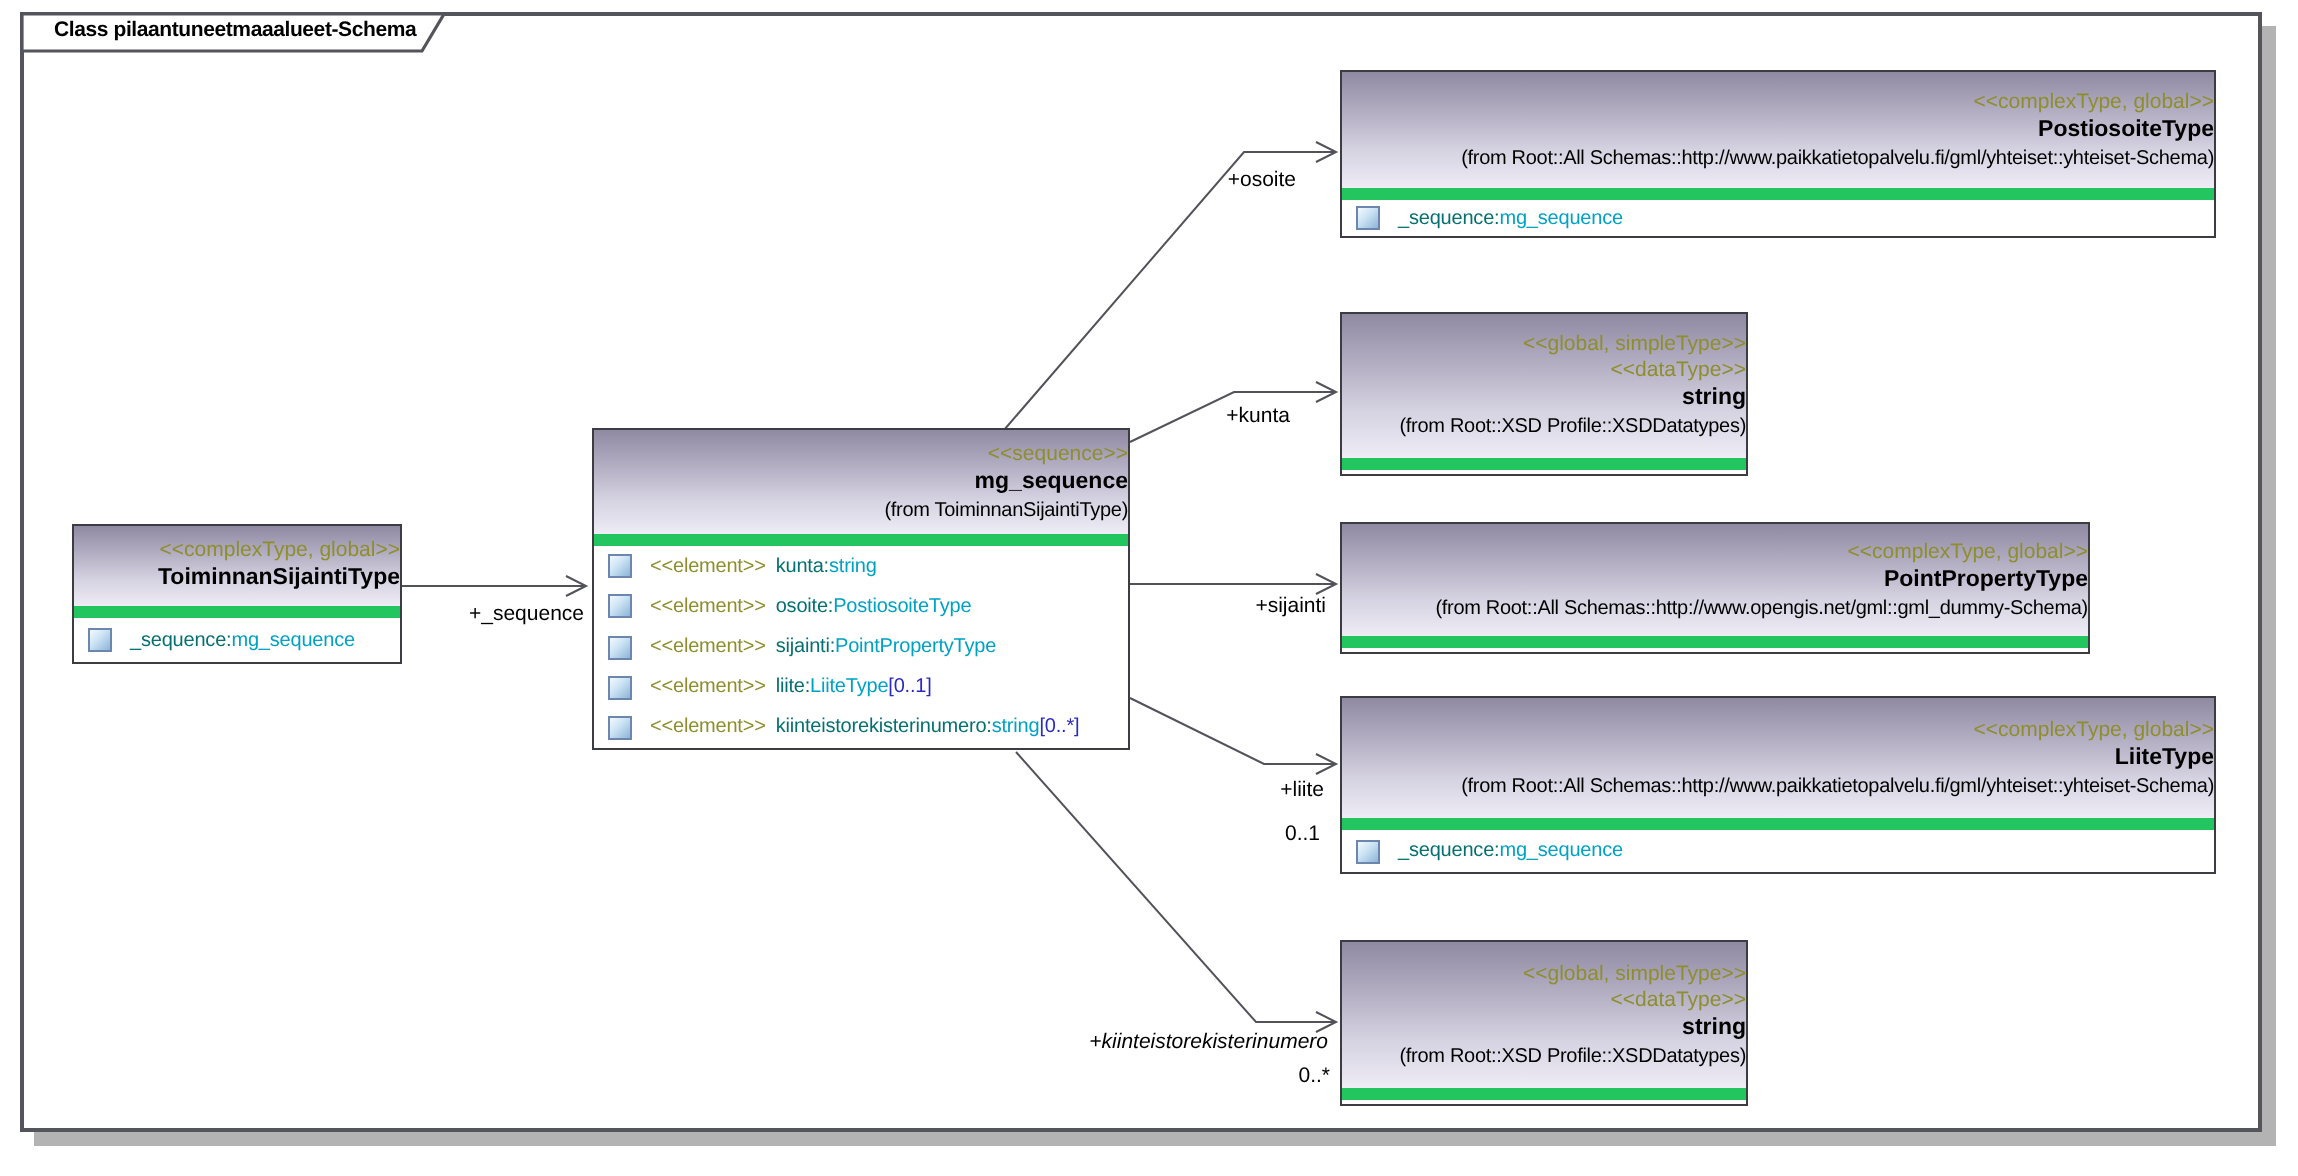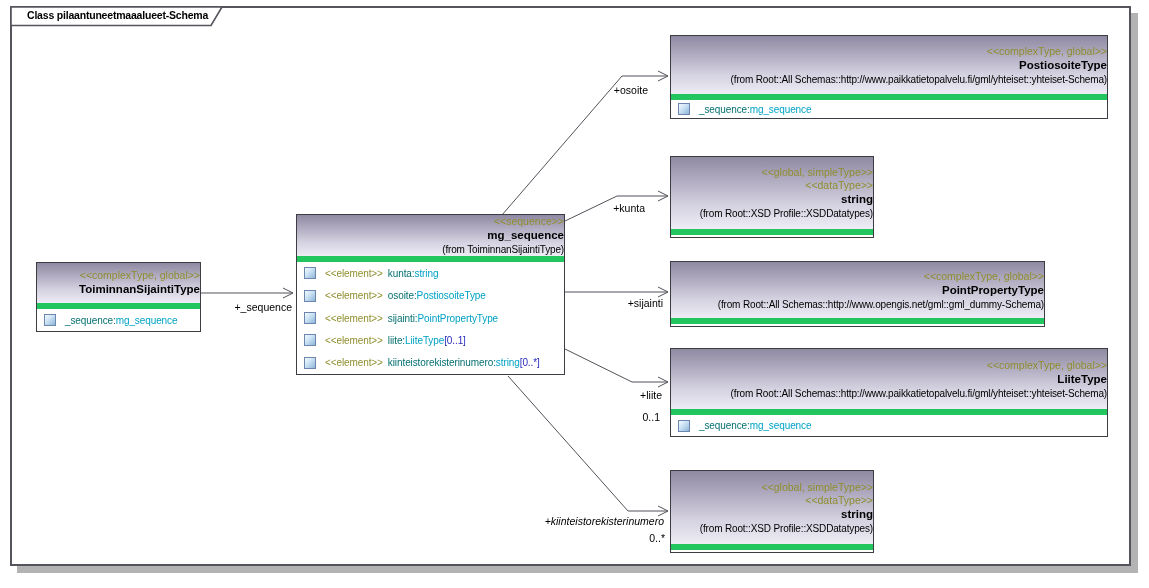--- a/index.html
+++ b/index.html
@@ -92,21 +92,21 @@
     </div>
     <div class="attrs">
       <div class="attr-row">
         <span class="attr-icon"></span>
         <span class="attr-text"><span class="an">_sequence:</span><span class="at">mg_sequence</span></span>
       </div>
     </div>
   </div>
 
   <div class="uml-box" style="left:296px;top:214px;width:269px;height:161px;">
-    <div class="hdr" style="height:41px;">
+    <div class="hdr" style="height:52px;">
       <div class="stereo">&lt;&lt;sequence&gt;&gt;</div>
       <div class="bname">mg_sequence</div>
       <div class="bfrom">(from ToiminnanSijaintiType)</div>
     </div>
     <div class="attrs">
       <div class="attr-row">
         <span class="attr-icon"></span>
         <span class="attr-text"><span class="st">&lt;&lt;element&gt;&gt;</span><span class="an">kunta:</span><span class="at">string</span></span>
       </div>
       <div class="attr-row">

